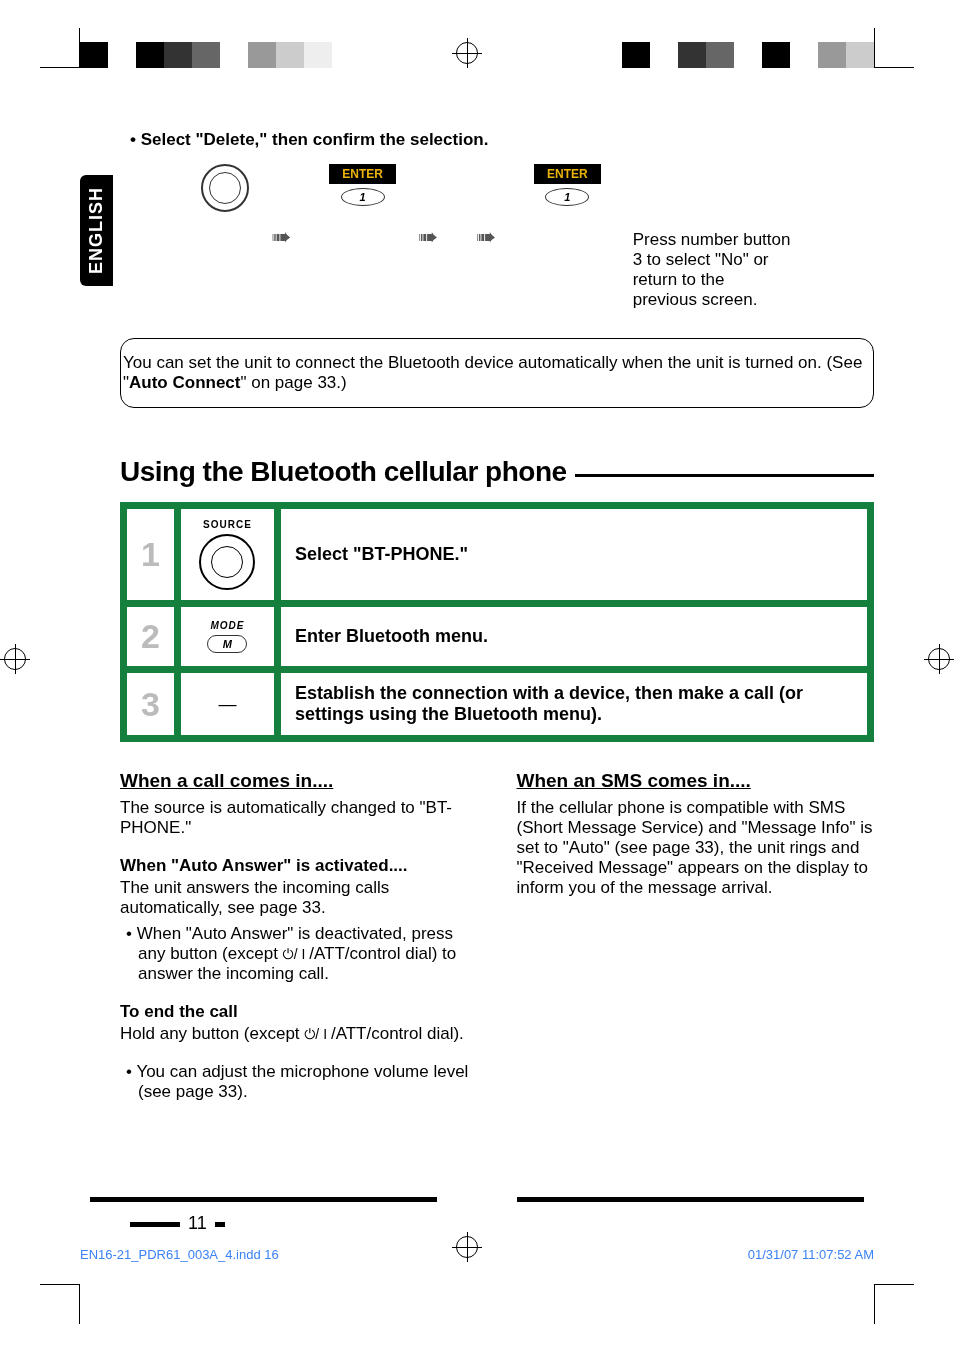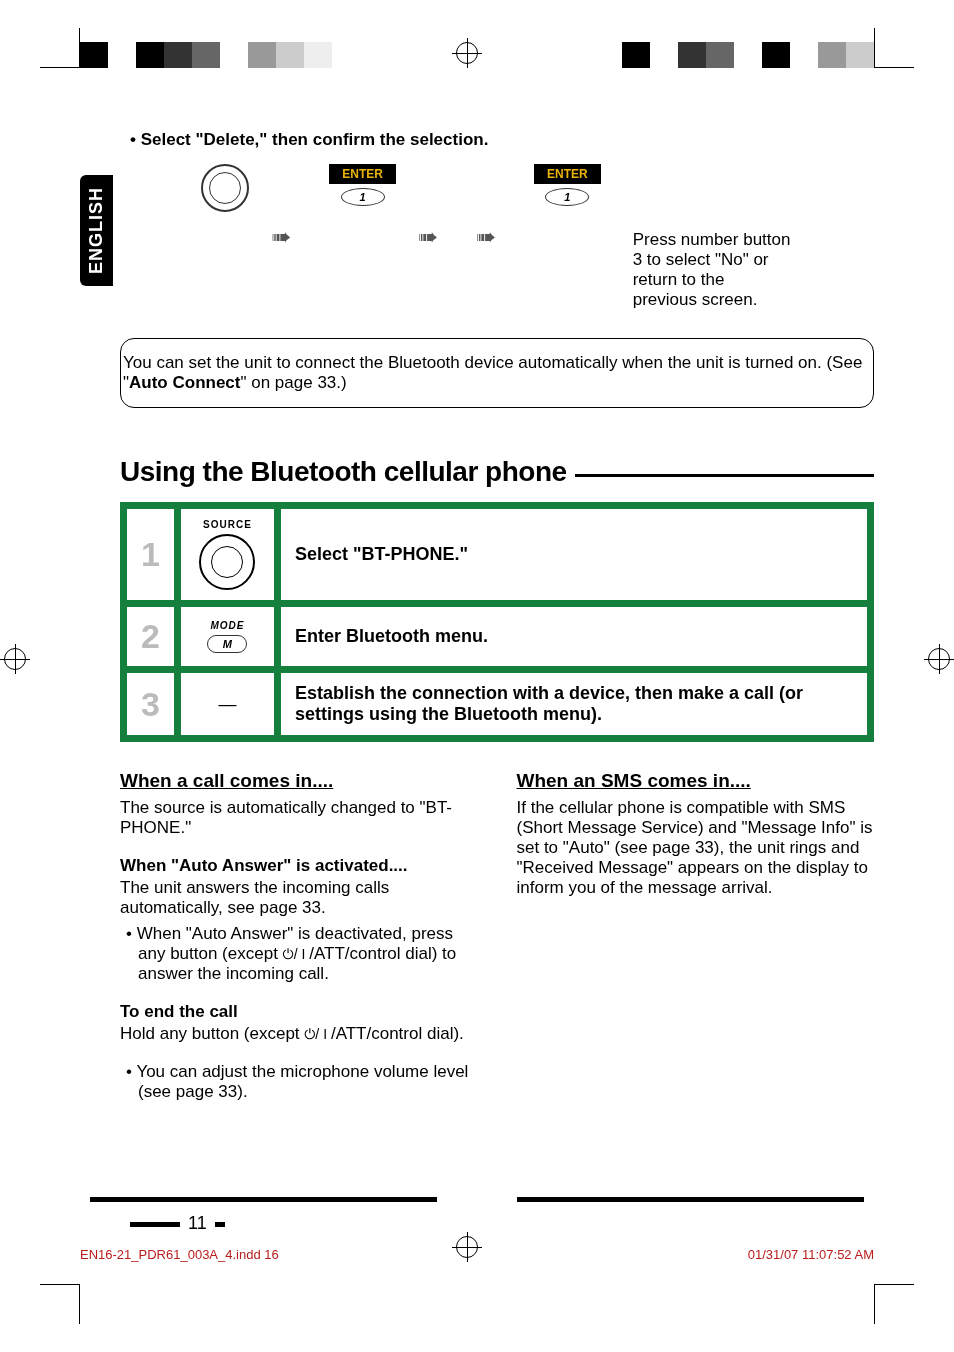--- a/index.html
+++ b/index.html
@@ -101,21 +101,21 @@
   .uhead { text-decoration: underline; font-weight: bold; font-size: 19px; margin: 0 0 6px 0;}
   .para { margin: 0 0 18px 0; }
   .subb { font-weight: bold; margin: 8px 0 2px 0; }
   .bul { margin: 6px 0; padding-left: 18px; text-indent: -12px;}
   .bul::before{content:"• "; }
   .pgnum { position:absolute; bottom: -2px; left: 50px; font-size: 18px; }
   .pgnum::before{content:"";display:inline-block;width:50px;border-top:5px solid #000;vertical-align:middle;margin-right:8px;}
   .pgnum::after{content:"";display:inline-block;width:10px;border-top:5px solid #000;vertical-align:middle;margin-left:8px;}
   .botrule { position:absolute; bottom: 30px; left:10px; right:10px; border-top:5px solid #000;}
   .botrule.left{right:55%;} .botrule.right{left:55%;}
-  .footer { position:absolute; bottom: 90px; left: 80px; right: 80px; display:flex; justify-content:space-between; font-size:13px; color:#b91c1c;}
+  .footer { position:absolute; bottom: 90px; left: 80px; right: 80px; display:flex; justify-content:space-between; font-size:13px; color:#3b82f6;}
   .icon-glyph { font-family: Arial; font-size: 14px;}
 </style>
 </head>
 <body>
 
 <div class="crop-tl"></div>
 <div class="crop-tr"></div>
 <div class="crop-bl"></div>
 <div class="crop-br"></div>
 <div class="reg-top"></div>

